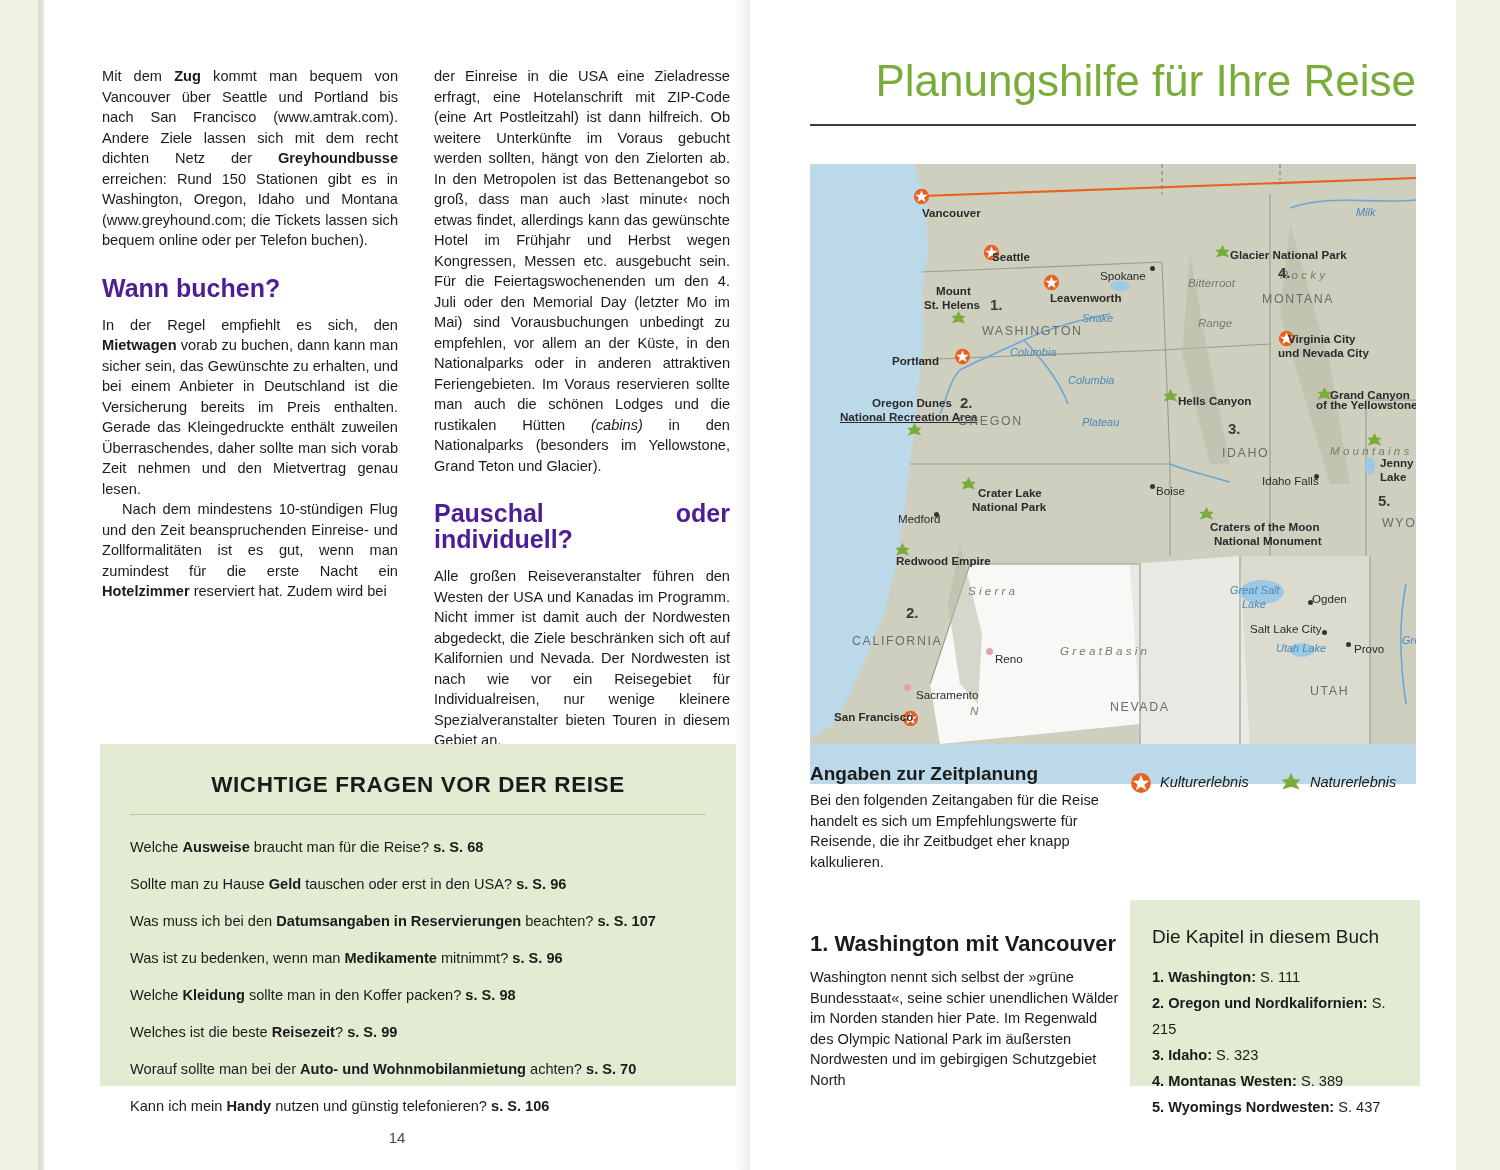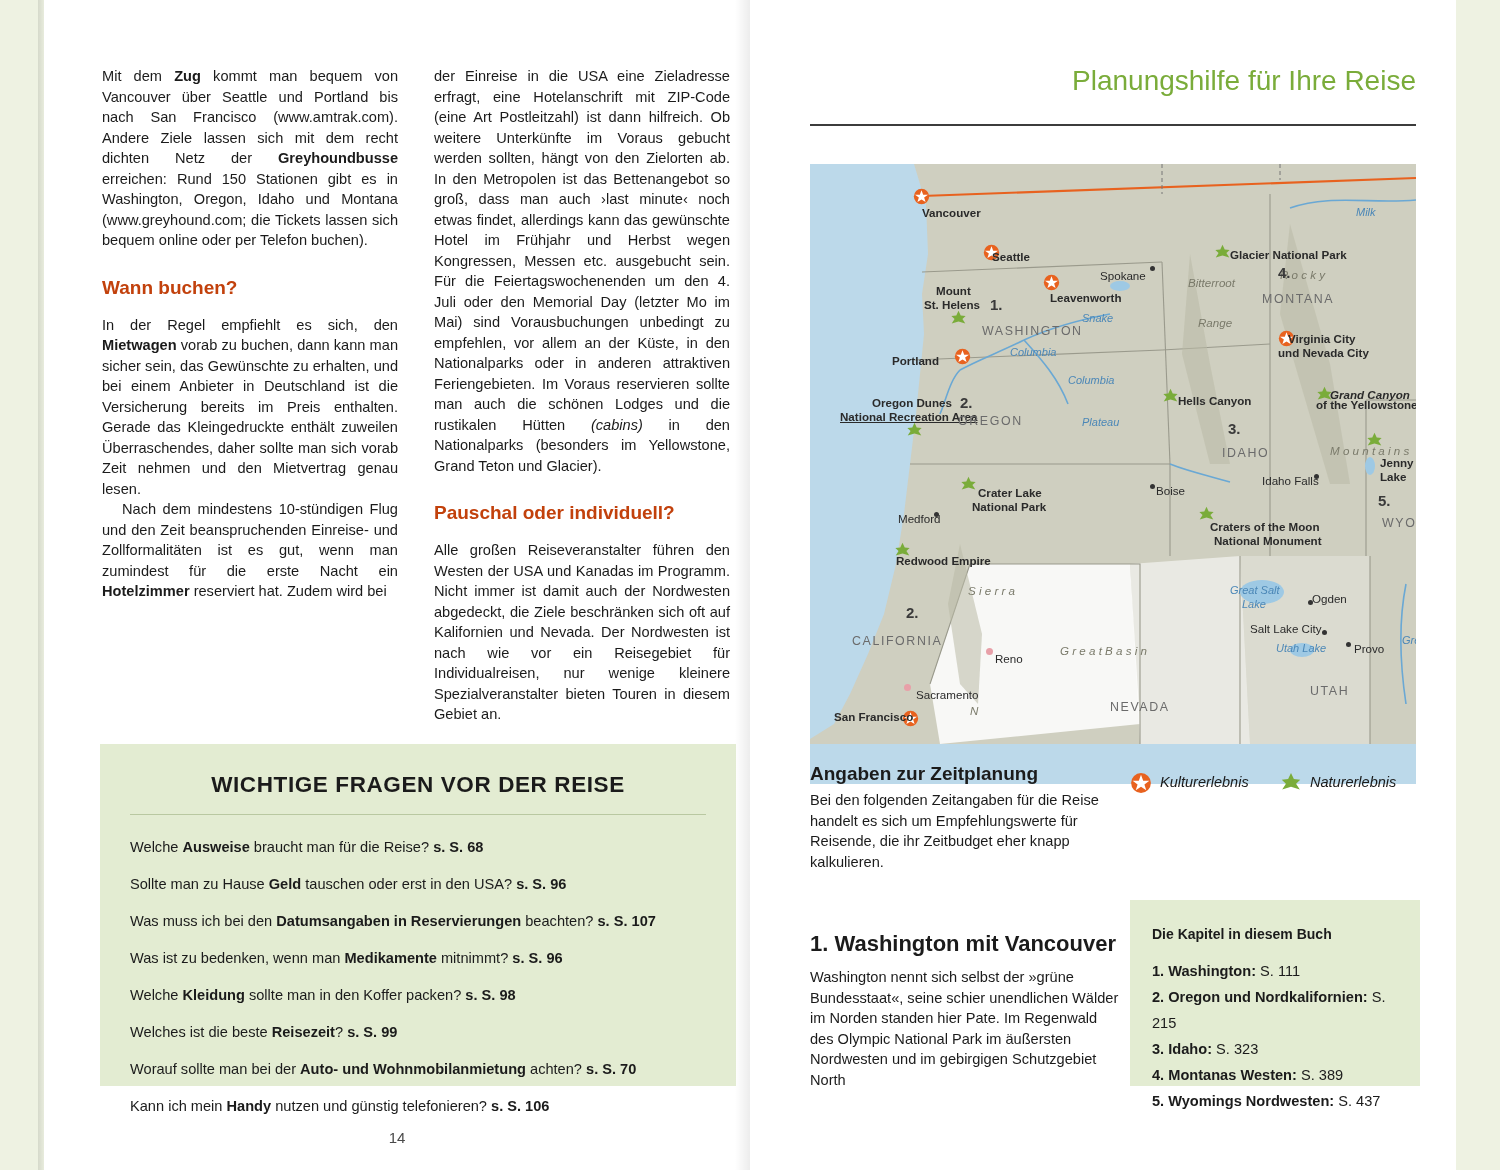--- a/index.html
+++ b/index.html
@@ -33,21 +33,21 @@
     font-size:14.6px;line-height:20.5px;color:#1b1b1b;
     text-align:justify;
   }
   .col p{margin:0;}
   .col p.indent{text-indent:20px;}
   .col b{font-weight:bold;}
   .col i{font-style:italic;}
   .col-1{left:58px;}
   .col-2{left:390px;}
   h2.sub{
-    font-size:19px;line-height:26px;color:#c2410c;font-weight:bold;
+    font-size:25px;line-height:26px;color:#4c1d95;font-weight:bold;
     margin:24px 0 14px 0;
   }
 
   
   .qbox{
     position:absolute;left:56px;top:744px;width:636px;height:342px;
     background:#e3ecd2;
   }
   .qbox h3{
     margin:0;padding:28px 0 0 0;text-align:center;
@@ -65,21 +65,21 @@
   
   .pagenum{
     position:absolute;bottom:24px;font-size:15px;color:#4a4a4a;
   }
   .pagenum.left{left:0;width:706px;text-align:center;}
   .pagenum.right{left:0;width:706px;text-align:center;}
 
   
   .title{
     position:absolute;left:60px;top:58px;width:606px;
-    text-align:right;font-size:28px;line-height:46px;color:#7aac3a;font-weight:400;
+    text-align:right;font-size:44px;line-height:46px;color:#7aac3a;font-weight:400;
   }
   .title-rule{
     position:absolute;left:60px;top:124px;width:606px;height:2px;background:#3c3c3c;
   }
 
   
   .map{
     position:absolute;left:60px;top:164px;width:606px;height:620px;
     background:#bcd9ea;overflow:hidden;
   }
@@ -127,21 +127,21 @@
   h3.rh2{
     margin:0 0 10px 0;font-size:22px;line-height:27px;font-weight:bold;color:#1b1b1b;
   }
   .sec2{position:absolute;left:60px;top:930px;width:310px;}
 
   .kbox{
     position:absolute;left:380px;top:900px;width:290px;height:186px;
     background:#e3ecd2;
   }
   .kbox h4{
-    margin:0;padding:26px 17px 0 22px;font-size:14px;font-weight:bold;color:#1b1b1b;
+    margin:0;padding:26px 17px 0 22px;font-size:19px;font-weight:normal;color:#1b1b1b;
   }
   .kbox ul{margin:0;padding:16px 22px 0 22px;list-style:none;}
   .kbox li{font-size:14.6px;line-height:26px;color:#1b1b1b;}
   .kbox li b{font-weight:bold;}
 </style>
 </head>
 <body>
 
 <div class="spread">
   <div class="edge-left"></div>
@@ -316,21 +316,21 @@
     <span class="maplabel  bold" style="left: 112px; top: 42px;">Vancouver</span>
         <span class="maplabel  bold" style="left: 182px; top: 86px;">Seattle</span>
         <span class="maplabel " style="left: 290px; top: 105px;">Spokane</span>
         <span class="maplabel  bold" style="left: 126px; top: 120px;">Mount</span>
         <span class="maplabel  bold" style="left: 114px; top: 134px;">St. Helens</span>
         <span class="maplabel  bold" style="left: 240px; top: 127px;">Leavenworth</span>
         <span class="maplabel  bold" style="left: 82px; top: 190px;">Portland</span>
         <span class="maplabel  bold" style="left: 420px; top: 84px;">Glacier National Park</span>
         <span class="maplabel  bold" style="left: 478px; top: 168px;">Virginia City</span>
         <span class="maplabel  bold" style="left: 468px; top: 182px;">und Nevada City</span>
-        <span class="maplabel  bold" style="left: 520px; top: 224px; font-style: italic;">Grand Canyon</span>
+        <span class="maplabel  bold" style="left: 520px; top: 224px;">Grand Canyon</span>
         <span class="maplabel  bold" style="left: 506px; top: 234px;">of the Yellowstone</span>
         <span class="maplabel  bold" style="left: 368px; top: 230px;">Hells Canyon</span>
         <span class="maplabel  bold" style="left: 570px; top: 292px;">Jenny</span>
         <span class="maplabel  bold" style="left: 570px; top: 306px;">Lake</span>
         <span class="maplabel  bold" style="left: 62px; top: 232px;">Oregon Dunes</span>
         <span class="maplabel  bold" style="left: 30px; top: 246px; text-decoration: underline;">National Recreation Area</span>
         <span class="maplabel  bold" style="left: 168px; top: 322px;">Crater Lake</span>
         <span class="maplabel  bold" style="left: 162px; top: 336px;">National Park</span>
         <span class="maplabel  bold" style="left: 400px; top: 356px;">Craters of the Moon</span>
         <span class="maplabel  bold" style="left: 404px; top: 370px;">National Monument</span>

